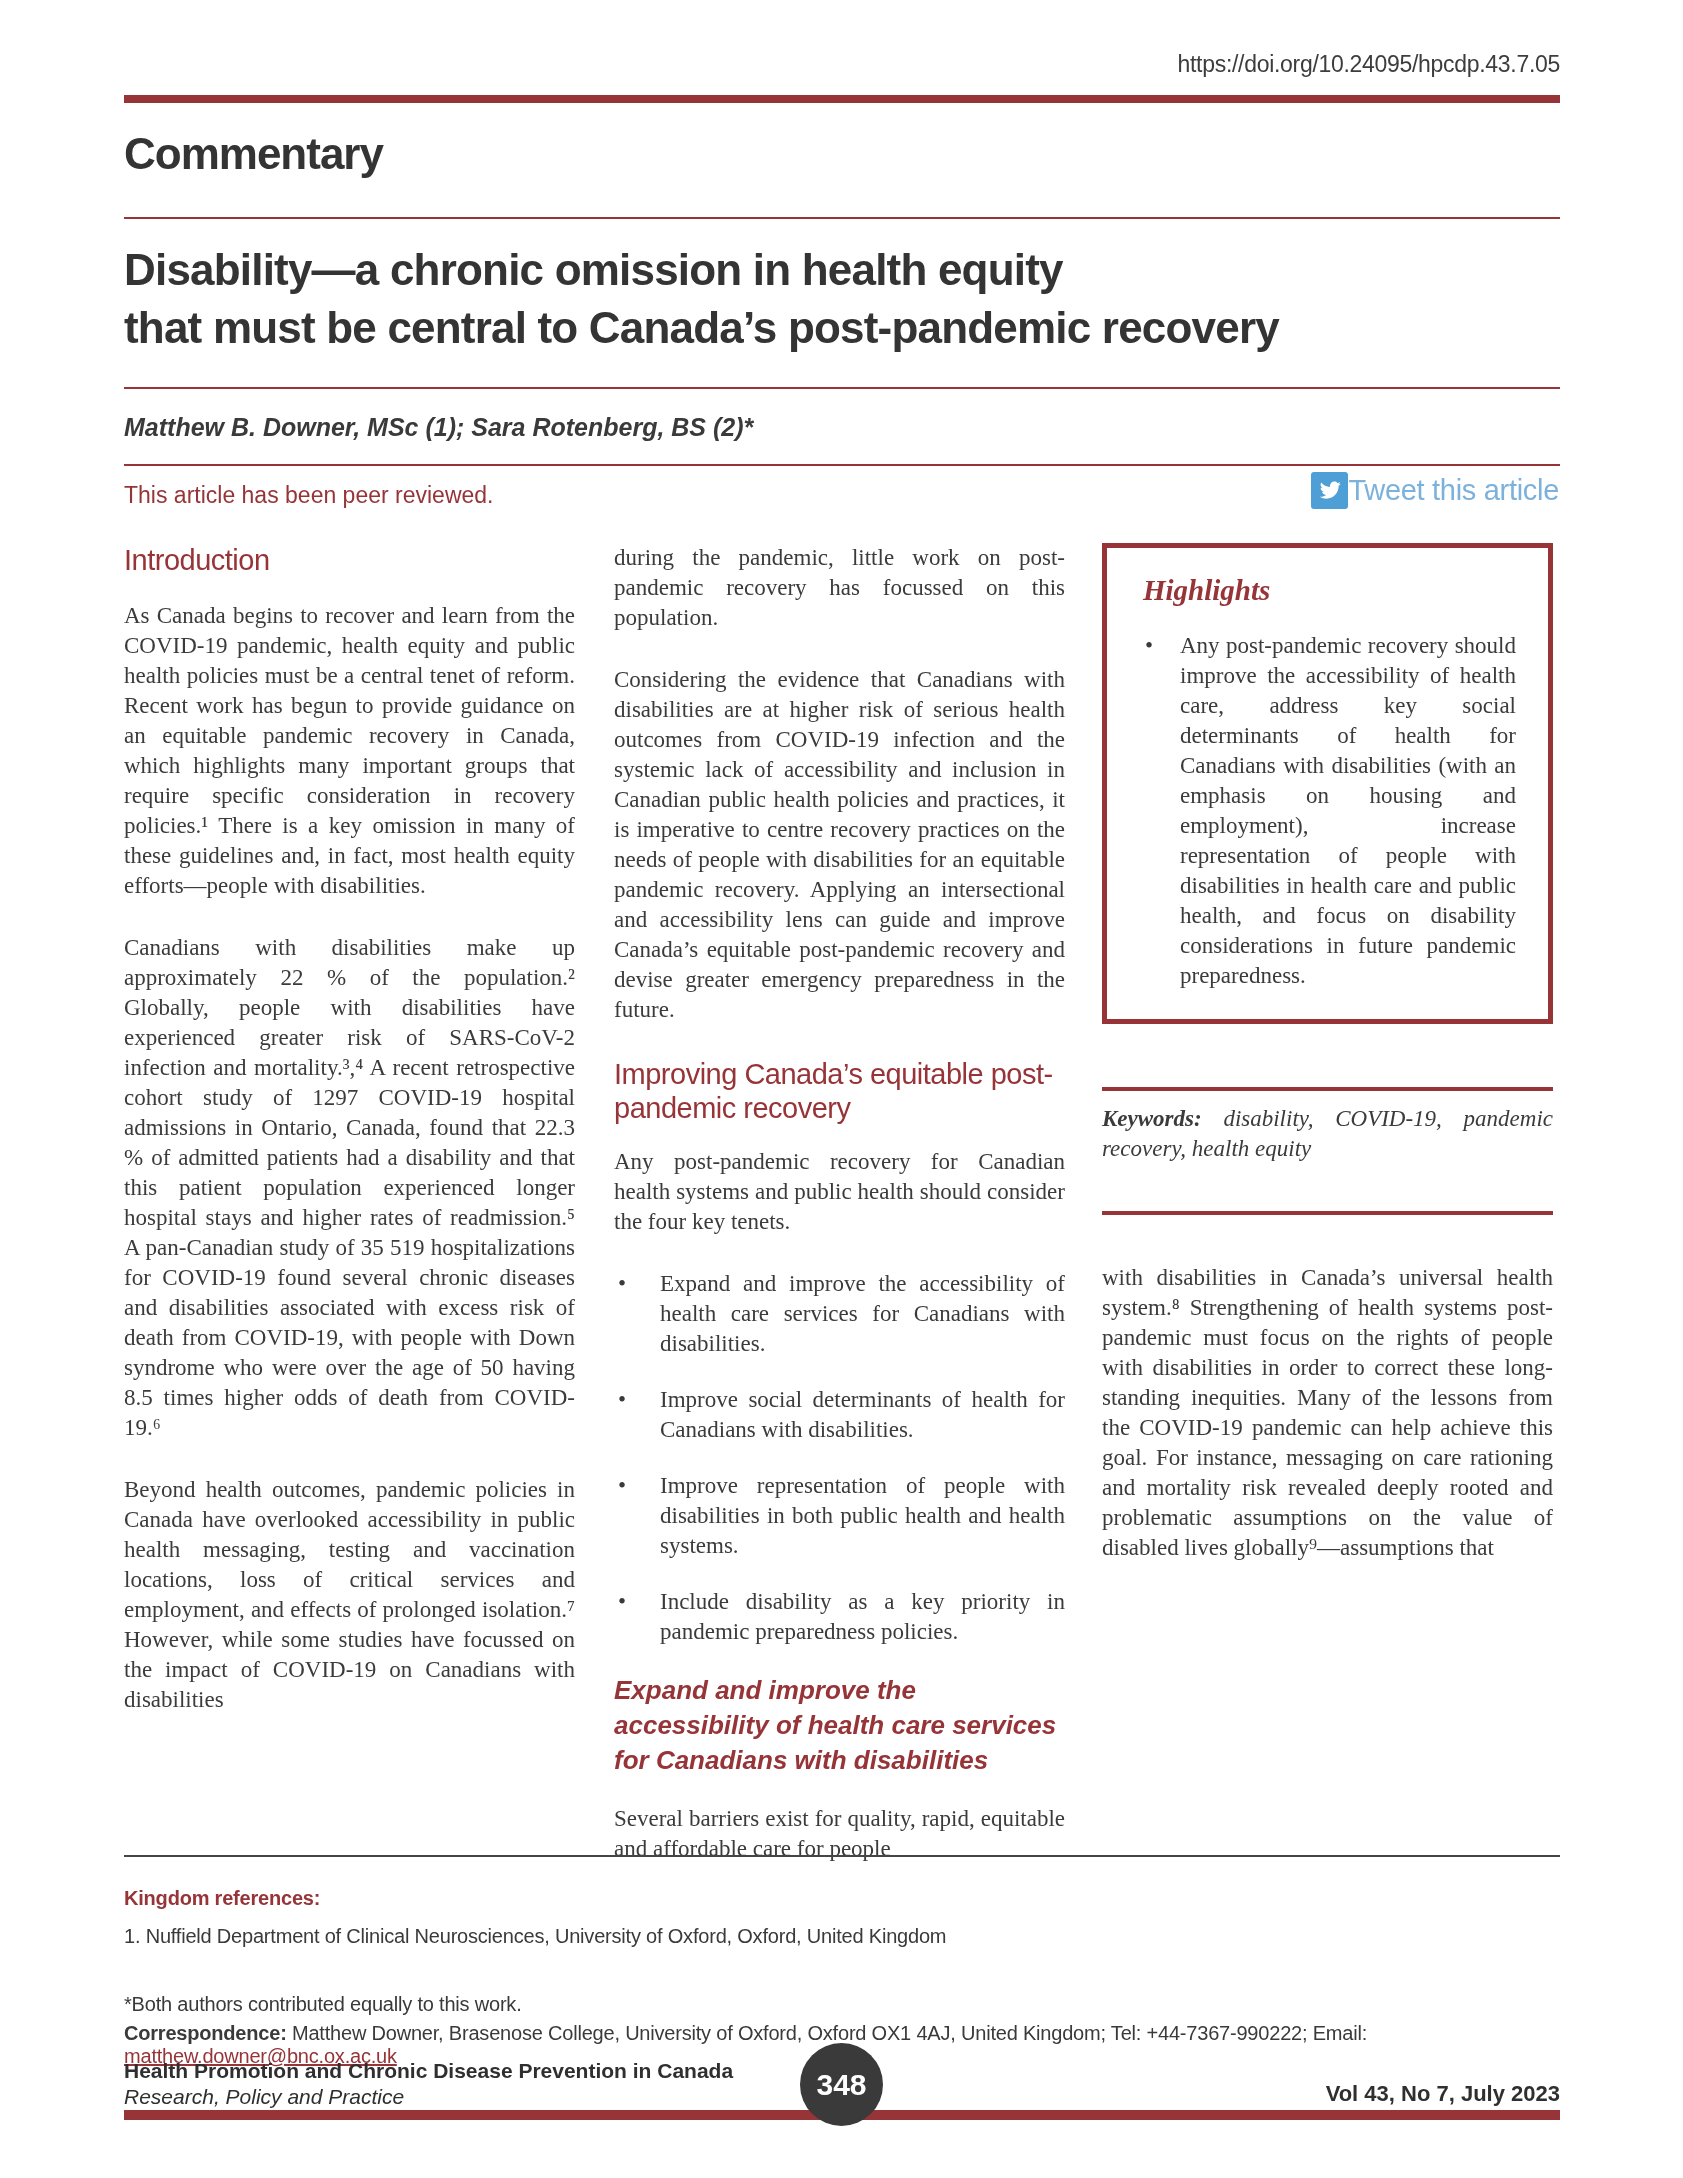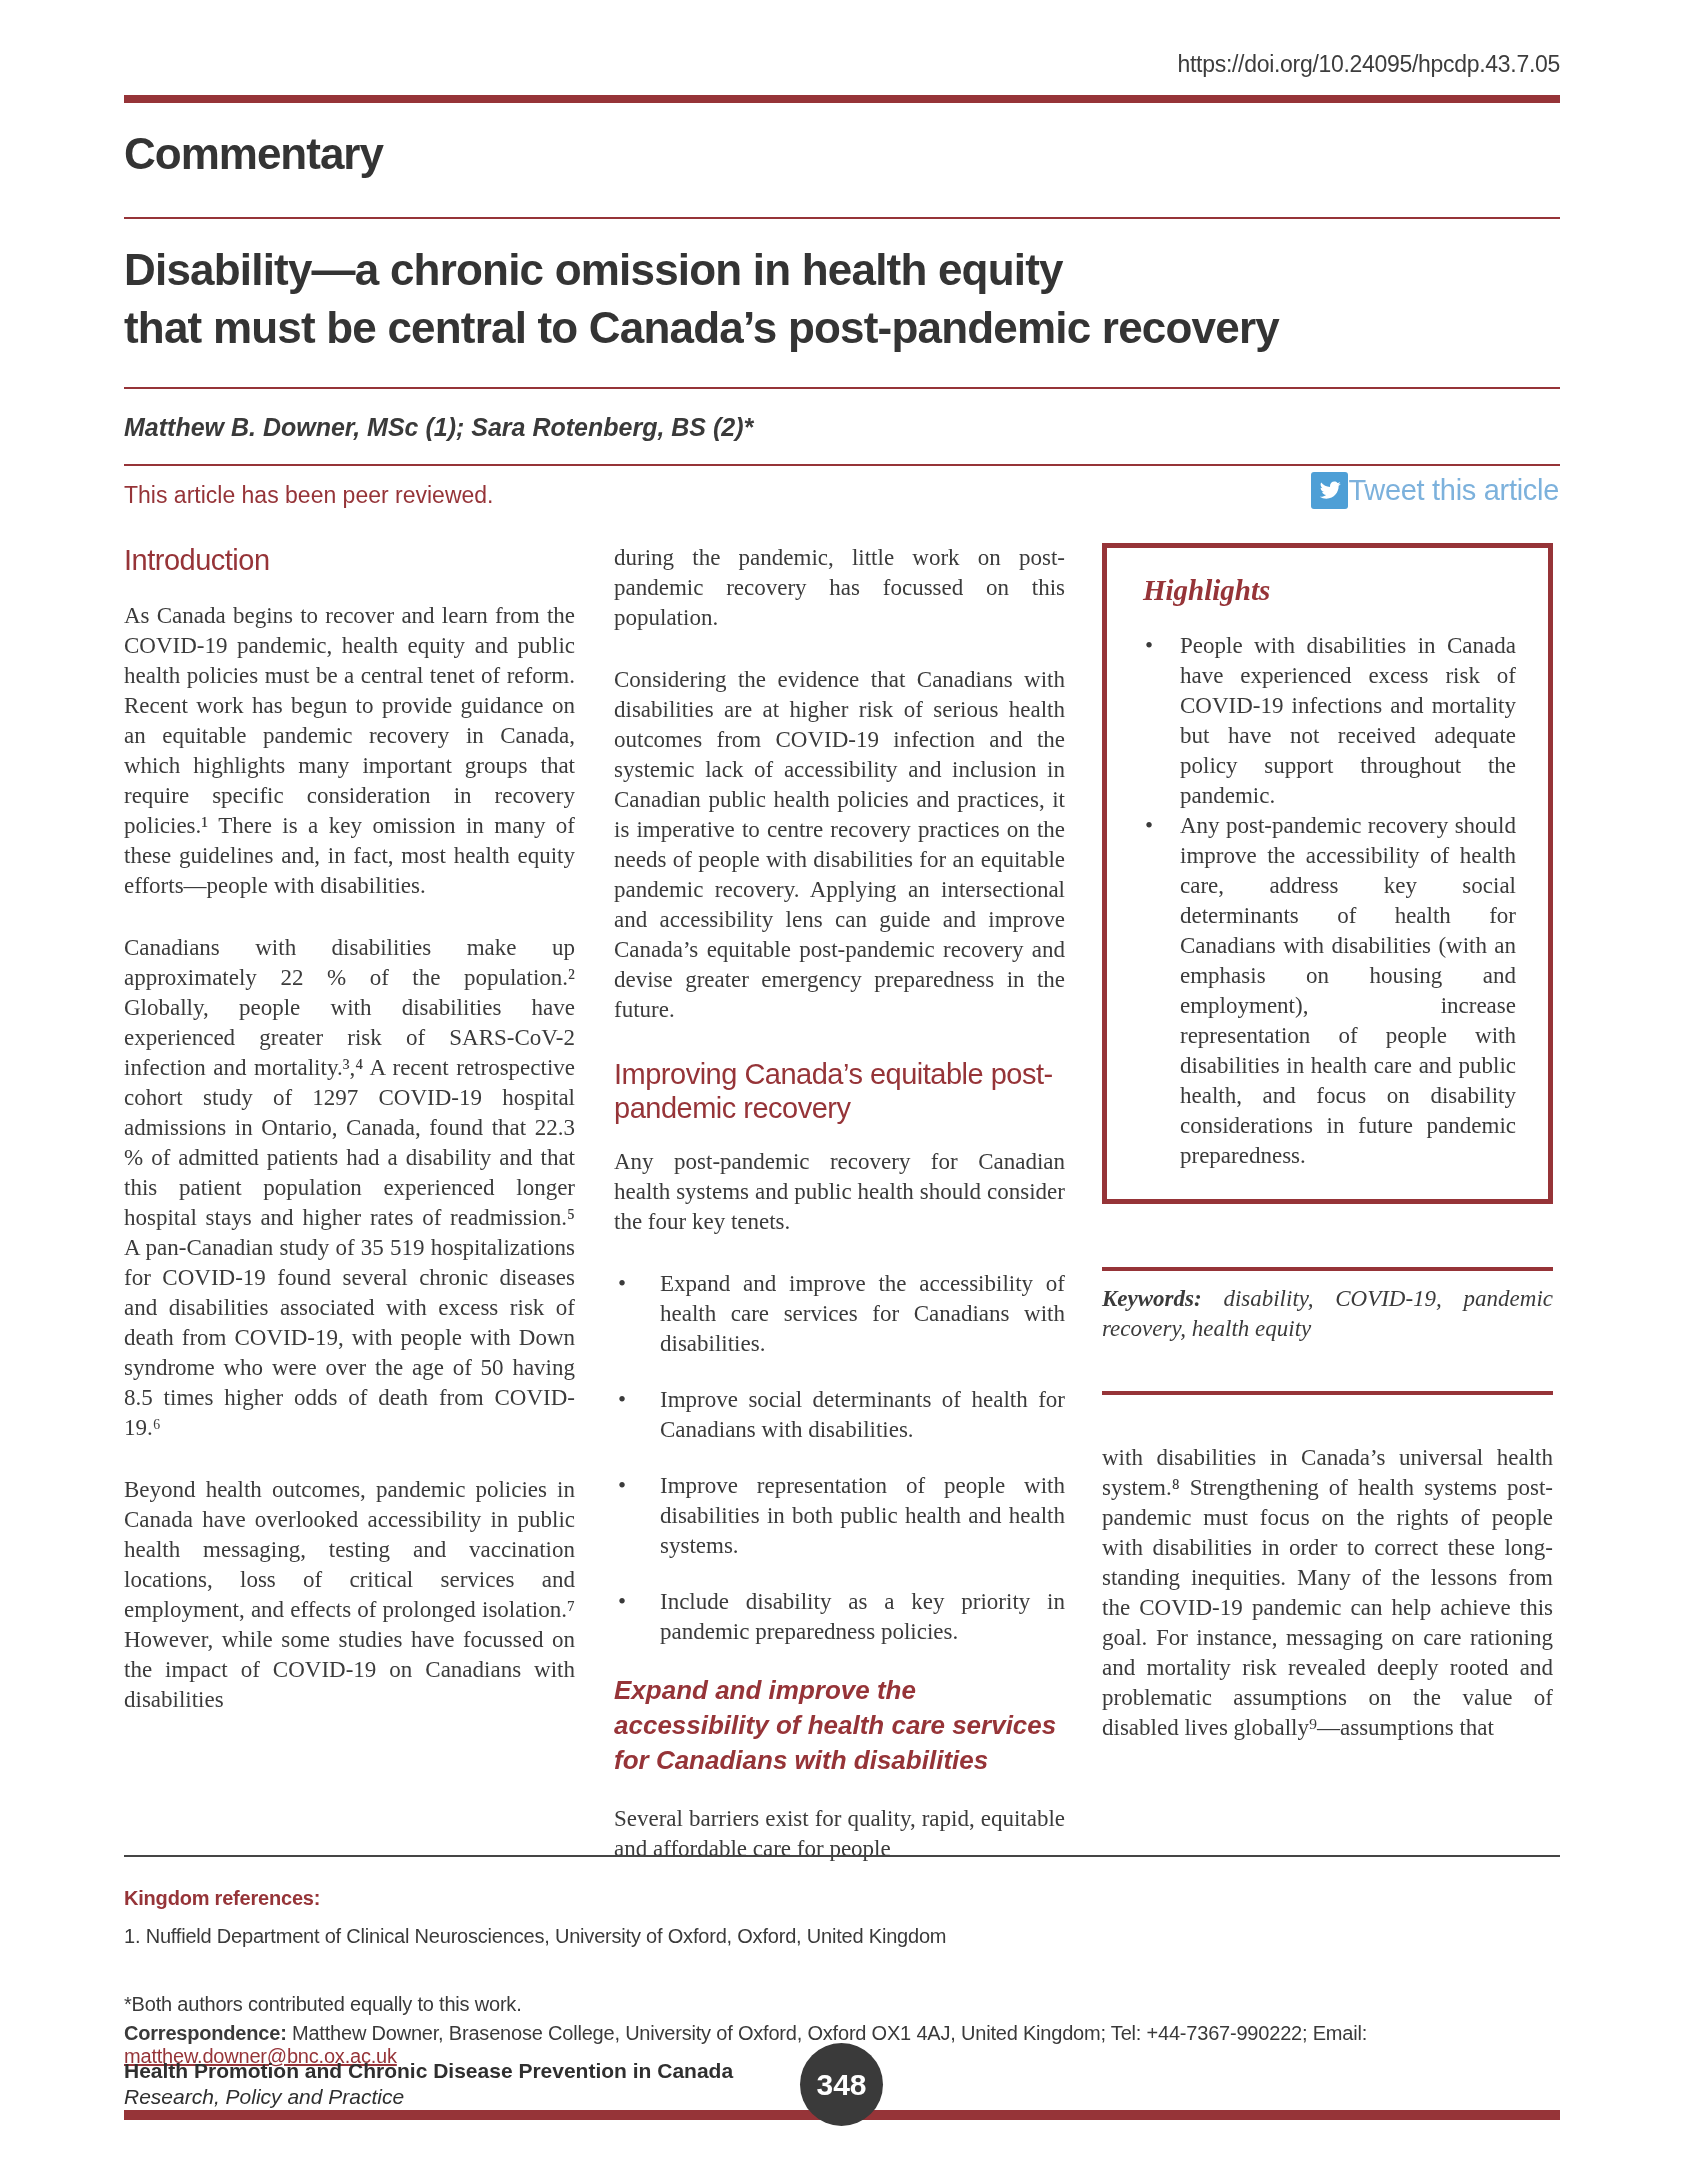--- a/index.html
+++ b/index.html
@@ -123,21 +123,20 @@
     <div class="bitem">Improve social determinants of health for Canadians with disabilities.</div>
     <div class="bitem">Improve representation of people with disabilities in both public health and health systems.</div>
     <div class="bitem">Include disability as a key priority in pandemic preparedness policies.</div>
     <h3>Expand and improve the accessibility of health care services for Canadians with disabilities</h3>
     <p>Several barriers exist for quality, rapid, equitable and affordable care for people</p>
   </div>
 
   <div class="col col3">
     <div class="hbox">
       <div class="htitle">Highlights</div>
-      <div class="hitem">People with disabilities in Canada have experienced excess risk of COVID-19 infections and mortality but have not received adequate policy support throughout the pandemic.</div>
       <div class="hitem">Any post-pandemic recovery should improve the accessibility of health care, address key social determinants of health for Canadians with disabilities (with an emphasis on housing and employment), increase representation of people with disabilities in health care and public health, and focus on disability considerations in future pandemic preparedness.</div>
     </div>
     <div>
       <div class="kwrule"></div>
       <p class="kwtext"><span class="kwlabel">Keywords:</span> <span>disability, COVID-19, pandemic recovery, health equity</span></p>
       <div class="kwrule"></div>
     </div>
     <p class="c3p">with disabilities in Canada’s universal health system.⁸ Strengthening of health systems post-pandemic must focus on the rights of people with disabilities in order to correct these long-standing inequities. Many of the lessons from the COVID-19 pandemic can help achieve this goal. For instance, messaging on care rationing and mortality risk revealed deeply rooted and problematic assumptions on the value of disabled lives globally⁹—assumptions that</p>
   </div>
 
@@ -146,15 +145,16 @@
   <div class="fn fref1">1. Nuffield Department of Clinical Neurosciences, University of Oxford, Oxford, United Kingdom</div>
   <div class="fn fnote">*Both authors contributed equally to this work.</div>
   <div class="fn fcorr"><b>Correspondence:</b><span> Matthew Downer, Brasenose College, University of Oxford, Oxford OX1 4AJ, United Kingdom; Tel: +44-7367-990222; Email: </span><a class="email">matthew.downer@bnc.ox.ac.uk</a></div>
 
   <div class="fjournal">Health Promotion and Chronic Disease Prevention in Canada</div>
   <div class="fsub">Research, Policy and Practice</div>
   <div class="fbar"></div>
   <div class="fcircle">
     <span class="fpage">348</span>
   </div>
+  <div class="fissue">Vol 43, No 7, July 2023</div>
 
 </div>
 
 
 </body></html>

